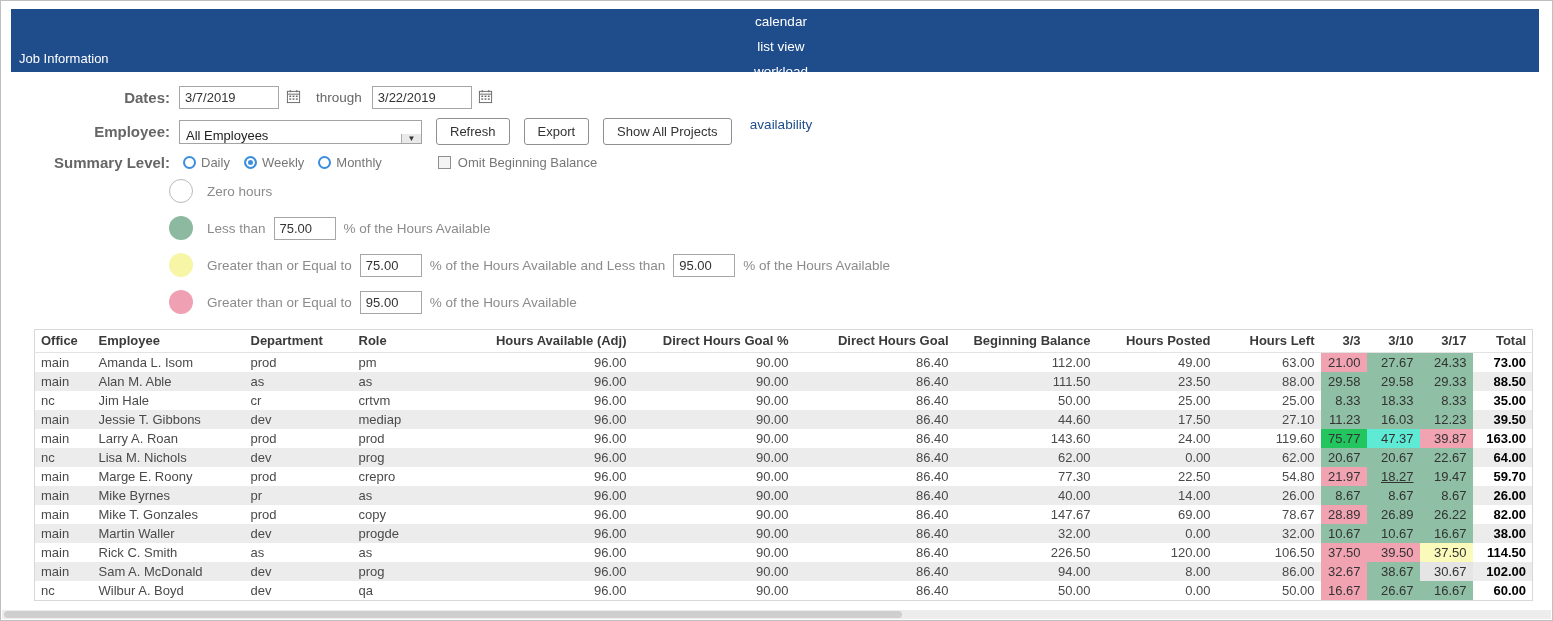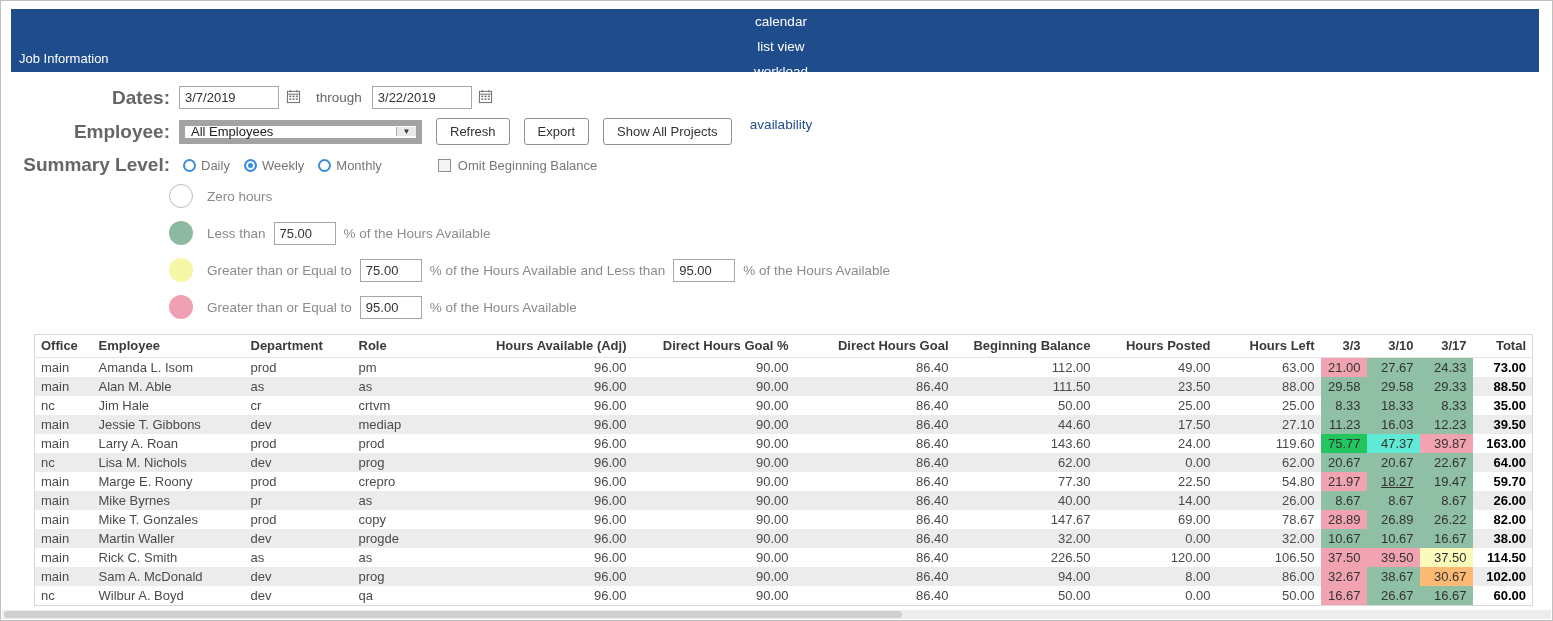--- a/index.html
+++ b/index.html
@@ -16,26 +16,26 @@
   
   .nav { background: #1f4c8a; color: #fff; }
   .nav-tabs { display: flex; align-items: center; height: 36px; padding-left: 14px; flex-direction: column; }
   .tab { padding: 5px 16px; margin-right: 2px; font-size: 13.5px; cursor: pointer; white-space: nowrap; }
   .tab.active { background: #fff; color: #1f4c8a; margin-top: 28px; }
   .subnav { height: 27px; display: flex; align-items: center; padding-left: 8px; font-size: 13px; cursor: pointer; }
   
   .form-area { padding-top: 14px; font-size: 13px; color: #555; }
   .form-row { display: flex; align-items: center; margin-bottom: 9px; }
   .row-summary { margin-bottom: 6px; }
-  .form-label { width: 168px; text-align: right; padding-right: 9px; font-weight: bold; color: #666; font-size: 19px; flex: none; }
+  .form-label { width: 168px; text-align: right; padding-right: 9px; font-weight: bold; color: #666; font-size: 15px; flex: none; }
   .text-input { height: 23px; border: 1px solid #a6a6a6; font-size: 13px; padding: 2px 5px; font-family: inherit; color: #333; background: #fff; }
   .date-input { width: 100px; }
   .cal-btn { width: 22px; height: 22px; background: none; border: none; margin-left: 3px; cursor: pointer; display: flex; align-items: center; justify-content: center; }
   .through { margin: 0 10px 0 12px; color: #666; font-size: 13.5px; }
-  .select { width: 243px; height: 24px; border: 6px solid #a3a3a3; display: flex; align-items: center; background: #fff; cursor: pointer; }
+  .select { width: 243px; height: 24px; border: 1px solid #a3a3a3; display: flex; align-items: flex-end; background: #fff; cursor: pointer; }
   .select-value { flex: 1; display: flex; align-items: center; padding: 0 6px; font-size: 13px; color: #222; overflow: hidden; white-space: nowrap; }
   .select-arrow { width: 20px; display: flex; align-items: center; justify-content: center; background: #e9e9e9; border-left: 1px solid #ababab; font-size: 8px; color: #333; }
   .btn { margin-left: 14px; height: 27px; padding: 0 13px; background: #fff; border: 1px solid #8f8f8f; border-radius: 3px; font-size: 13px; color: #333; font-family: inherit; cursor: pointer; white-space: nowrap; }
   .radio-group { display: flex; align-items: center; gap: 14px; margin-left: 4px; }
   .radio-option { display: flex; align-items: center; gap: 5px; cursor: pointer; color: #777; font-size: 13px; }
   .radio { width: 13px; height: 13px; border-radius: 50%; border: 2px solid #3b8ede; background: #fff; flex: none; }
   .radio.checked { background: #3b8ede; box-shadow: inset 0 0 0 2px #fff; }
   .checkbox-wrap { display: flex; align-items: center; margin-left: 56px; cursor: pointer; }
   .checkbox { width: 13px; height: 13px; border: 1px solid #8f8f8f; background: #f4f4f4; margin-right: 7px; flex: none; }
   .checkbox-label { color: #777; font-size: 13px; }
@@ -402,21 +402,21 @@
           <td class="l">dev</td>
           <td class="l">prog</td>
           <td class="r">96.00</td>
           <td class="r">90.00</td>
           <td class="r">86.40</td>
           <td class="r">94.00</td>
           <td class="r">8.00</td>
           <td class="r">86.00</td>
           <td class="r week-cell" style="background-color: rgb(242, 163, 178);">32.67</td>
           <td class="r week-cell" style="background-color: rgb(143, 191, 164);">38.67</td>
-          <td class="r week-cell" style="background-color: #fdba74;">30.67</td>
+          <td class="r week-cell" style="background-color: #e5e5e5;">30.67</td>
           <td class="r cell-total">102.00</td>
         </tr>
         <tr>
           <td class="l">nc</td>
           <td class="l">Wilbur A. Boyd</td>
           <td class="l">dev</td>
           <td class="l">qa</td>
           <td class="r">96.00</td>
           <td class="r">90.00</td>
           <td class="r">86.40</td>

